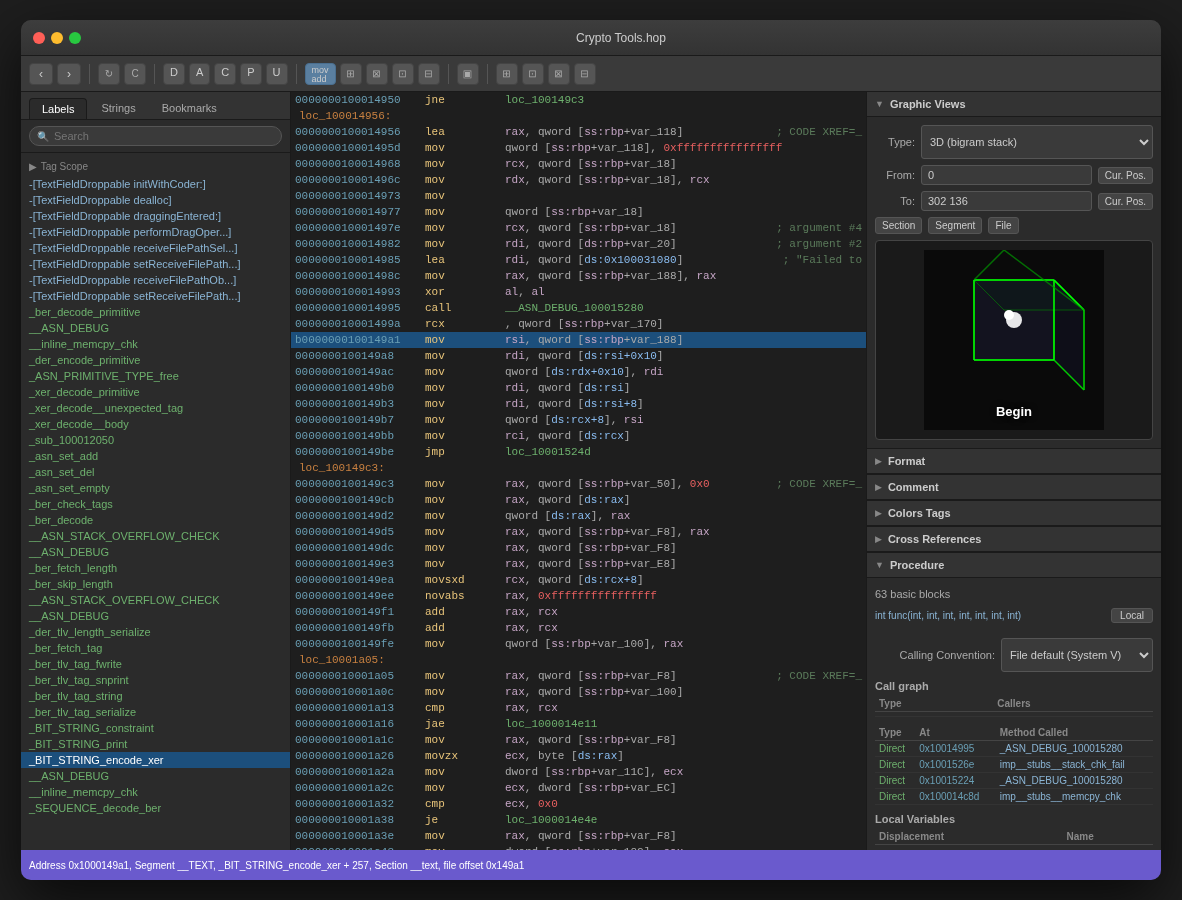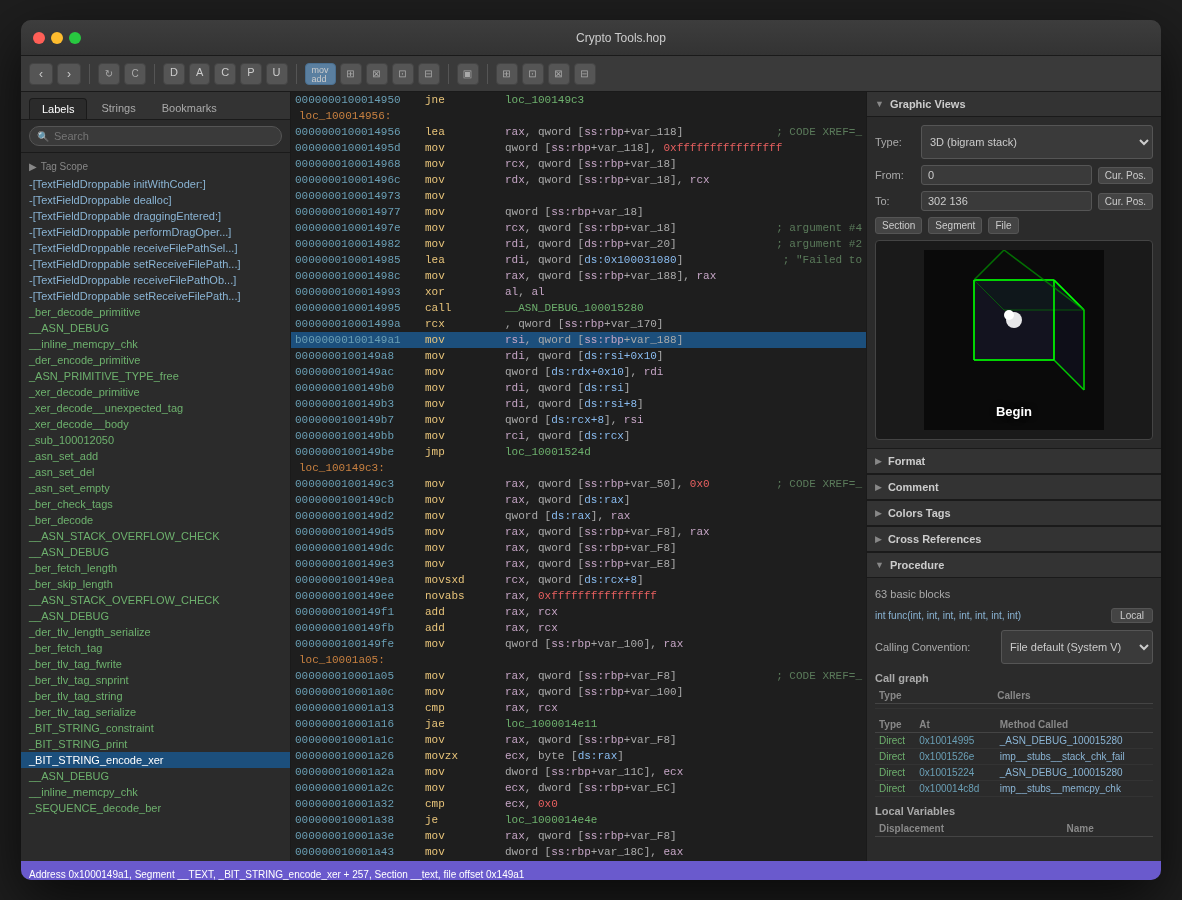--- a/index.html
+++ b/index.html
@@ -265,21 +265,21 @@
       align-items: center;
       justify-content: center;
       position: relative;
     }
     .form-row {
       display: flex;
       align-items: center;
       margin-bottom: 6px;
       gap: 6px;
     }
-    .form-label { color: #aaa; min-width: 40px; font-size: 11px; }
+    .form-label { color: #aaa; min-width: 40px; font-size: 11px; text-align: right; }
     .form-input {
       background: #3a3a3a;
       border: 1px solid #555;
       border-radius: 3px;
       color: #ccc;
       font-size: 11px;
       padding: 2px 6px;
       height: 20px;
       flex: 1;
     }
@@ -299,21 +299,21 @@
       border-radius: 3px;
       color: #ccc;
       font-size: 11px;
       padding: 2px 4px;
       height: 34px;
       flex: 1;
     }
     .proc-info {
       color: #aaa;
       font-size: 11px;
-      margin-bottom: 6px;
+      margin-bottom: 14px;
       line-height: 1.6;
     }
     .proc-info .sig { color: #8ab4d4; }
     .callgraph-table {
       width: 100%;
       border-collapse: collapse;
       font-size: 10px;
     }
     .callgraph-table th {
       color: #888;
@@ -323,24 +323,24 @@
     }
     .callgraph-table td {
       color: #aaa;
       padding: 2px 4px;
       border-bottom: 1px solid #333;
     }
     .callgraph-table td.type-direct { color: #6db06d; }
     .callgraph-table td.addr-cell { color: #6a9fb5; }
     .callgraph-table td.method-cell { color: #8ab4d4; }
     .status-bar {
-      height: 19px;
+      height: 30px;
       background: #6a5acd;
       display: flex;
-      align-items: flex-end;
+      align-items: center;
       padding: 0 8px;
       flex-shrink: 0;
     }
     .status-text {
       color: #fff;
       font-size: 10px;
     }
     
     .cube-svg { width: 180px; height: 180px; }
     .begin-label {

